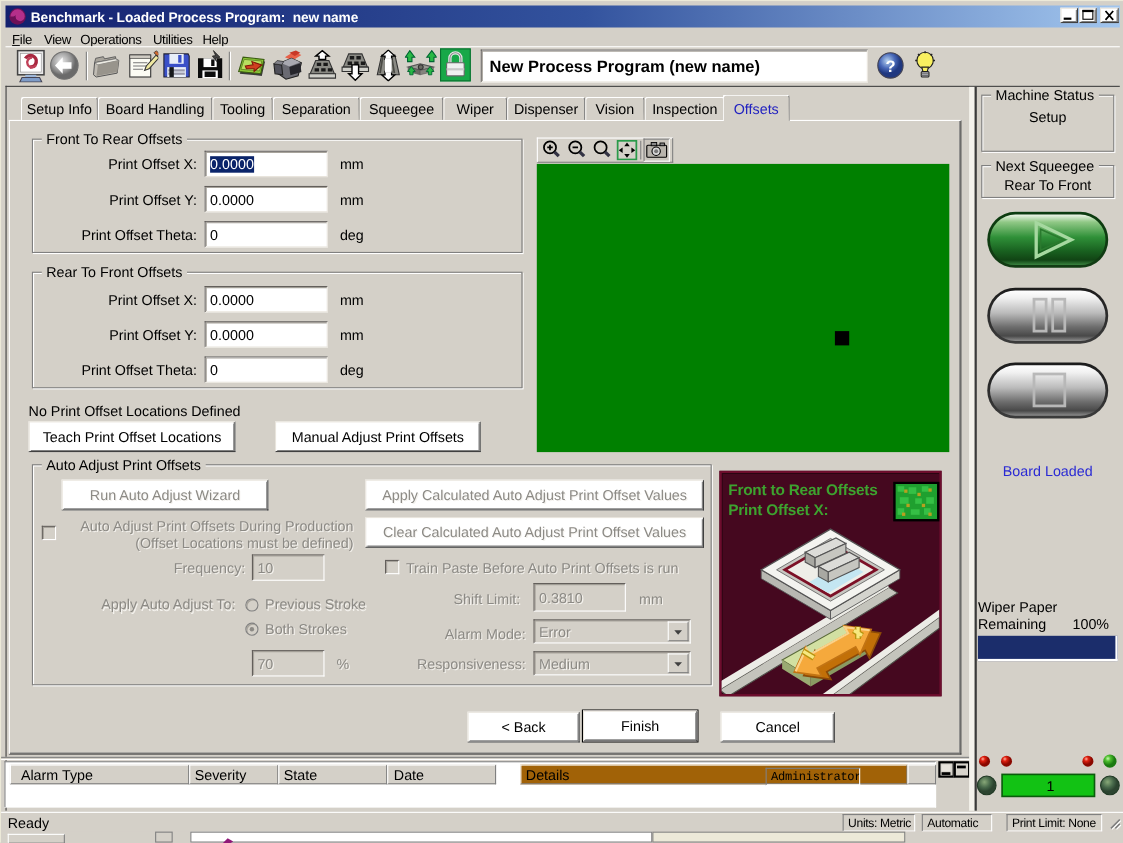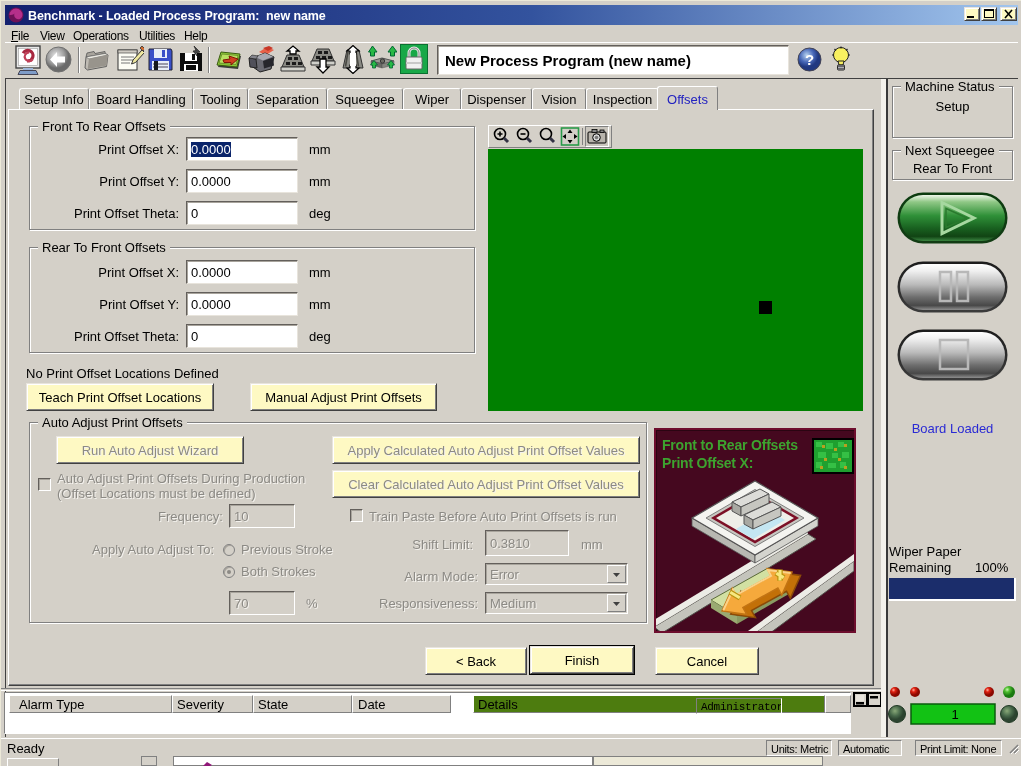--- a/index.html
+++ b/index.html
@@ -3,21 +3,21 @@
 <meta charset="utf-8">
 <style>
 * { margin:0; padding:0; box-sizing:border-box; }
 html,body { width:1021px; height:766px; overflow:hidden; }
 body { font-family:"Liberation Sans", sans-serif; font-size:13px; color:#000; background:#d4d0c8; -webkit-font-smoothing:antialiased; }
 .abs { position:absolute; }
 .raised { border-top:1px solid #fff; border-left:1px solid #fff; border-right:1px solid #808080; border-bottom:1px solid #808080; }
 .sunken { border-top:1px solid #808080; border-left:1px solid #808080; border-right:1px solid #fff; border-bottom:1px solid #fff; white-space:nowrap; overflow:hidden; letter-spacing:-0.3px; }
 .field { background:#fff; border-top:1px solid #635f5b; border-left:1px solid #635f5b; border-bottom:1px solid #e8e4dc; border-right:1px solid #e8e4dc; box-shadow: inset 1px 1px 0 #a8a49c; }
 .fieldd { background:#d4d0c8; border-top:1px solid #635f5b; border-left:1px solid #635f5b; border-bottom:1px solid #fff; border-right:1px solid #fff; box-shadow: inset 1px 1px 0 #a8a49c; color:#8c8a85; text-shadow:1px 1px 0 #f4f2ee; }
-.btn { position:absolute; background:#fef9c3; border-top:1px solid #e8e4dc; border-left:1px solid #e8e4dc; border-bottom:1px solid #404040; border-right:1px solid #404040; box-shadow: inset 1px 1px 0 #fff, inset -1px -1px 0 #808080; text-align:center; color:#000; }
+.btn { position:absolute; background:#ffffff; border-top:1px solid #e8e4dc; border-left:1px solid #e8e4dc; border-bottom:1px solid #404040; border-right:1px solid #404040; box-shadow: inset 1px 1px 0 #fff, inset -1px -1px 0 #808080; text-align:center; color:#000; }
 .btn span { position:relative; top:50%; transform:translateY(-50%); display:block; }
 .group { position:absolute; }
 .group .gb { position:absolute; left:0; right:0; top:6px; bottom:0; border:1px solid #808080; box-shadow: inset 1px 1px 0 #fff, 1px 1px 0 #fff; }
 .group .gl { position:absolute; top:0; left:9px; background:#d4d0c8; padding:0 4px; line-height:13px; z-index:2; white-space:nowrap; }
 .lbl { position:absolute; white-space:nowrap; }
 .mnu { font-size:12px; letter-spacing:-0.3px; }
 .dis { color:#8c8a85; text-shadow:1px 1px 0 #f4f2ee; }
 .tab { position:absolute; top:87px; height:21px; background:#d4d0c8; border-top:1px solid #fff; border-left:1px solid #fff; border-right:1px solid #808080; border-radius:3px 3px 0 0; text-align:center; padding-top:3px; }
 </style>
 </head>
@@ -224,21 +224,21 @@
     <div class="gb"></div>
       <div class="gl">Auto Adjust Print Offsets</div>
   </div>
   <div class="btn dis" style="left:55px; top:435px; width:188px; height:28px;">
       <span>Run Auto Adjust Wizard</span>
     </div>
   <div class="btn dis" style="left:331px; top:435px; width:308px; height:28px;">
       <span>Apply Calculated Auto Adjust Print Offset Values</span>
     </div>
   <div class="abs fieldd" style="left:37px; top:477px; width:13px; height:13px;"></div>
-  <div class="lbl dis" style="left:56px; top:470px;">Auto Adjust Print Offsets During Production<br>(Offset Locations must be defined)</div>
+  <div class="lbl dis" style="left:72px; top:470px;text-align:right;">Auto Adjust Print Offsets During Production<br>(Offset Locations must be defined)</div>
   <div class="btn dis" style="left:331px; top:469px; width:308px; height:28px;">
       <span>Clear Calculated Auto Adjust Print Offset Values</span>
     </div>
   <div class="lbl dis" style="left:0; width:222px; top:508px; text-align:right;">Frequency:</div>
   <div class="abs fieldd" style="left:228px; top:503px; width:66px; height:24px; padding:4px 0 0 4px;">10</div>
   <div class="abs fieldd" style="left:349px; top:508px; width:13px; height:13px;"></div>
   <div class="lbl dis" style="left:368px; top:508px;">Train Paste Before Auto Print Offsets is run</div>
   <div class="lbl dis" style="left:0; width:213px; top:541px; text-align:right;">Apply Auto Adjust To:</div>
   <div class="abs" style="left:222px; top:543px; width:12px; height:12px; border-radius:50%; border:1px solid #808080; box-shadow:inset 1px 1px 0 #a8a49c; background:#d4d0c8;"></div>
   <div class="lbl dis" style="left:240px; top:541px;">Previous Stroke</div>
@@ -371,21 +371,21 @@
   <div class="btn" style="left:654px; top:646px; width:104px; height:28px;">
       <span>Cancel</span>
     </div>
 
   <div class="abs" style="left:0px; top:687px; width:884px; height:3px; border-top:1px solid #808080; border-bottom:1px solid #fff; background:#d4d0c8;"></div>
   <div class="abs" style="left:3px; top:691px; width:847px; height:42px; background:#fff; border-top:1px solid #808080; border-left:1px solid #808080; border-right:1px solid #fff; border-bottom:1px solid #fff;"></div>
   <div class="abs raised" style="left:8px; top:694px; width:163px; height:18px; background:#d4d0c8; padding:1px 0 0 9px;">Alarm Type</div>
   <div class="abs raised" style="left:171px; top:694px; width:81px; height:18px; background:#d4d0c8; padding:1px 0 0 4px;">Severity</div>
   <div class="abs raised" style="left:252px; top:694px; width:99px; height:18px; background:#d4d0c8; padding:1px 0 0 4px;">State</div>
   <div class="abs raised" style="left:351px; top:694px; width:99px; height:18px; background:#d4d0c8; padding:1px 0 0 5px;">Date</div>
-  <div class="abs raised" style="left:472px; top:694px; width:352px; height:18px; background:#4d7c0f; padding:1px 0 0 4px;">Details</div>
+  <div class="abs raised" style="left:472px; top:694px; width:352px; height:18px; background:#a16207; padding:1px 0 0 4px;">Details</div>
   <div class="abs raised" style="left:824px; top:694px; width:26px; height:18px; background:#d4d0c8;"></div>
   <div class="abs" style="left:852px; top:691px; width:15px; height:15px; border:2px solid #000; background:#d8d4cc;"><svg width="11" height="11">
         <rect x="1" y="0" width="8" height="6" fill="#e8e4dc"></rect>
         <rect x="1" y="7" width="8" height="2.5" fill="#000"></rect>
       </svg></div>
   <div class="abs" style="left:866px; top:691px; width:15px; height:15px; border:2px solid #000; background:#d8d4cc;"><svg width="11" height="11">
         <rect x="1" y="1" width="8" height="2.5" fill="#000"></rect>
       </svg></div>
 
   <div class="abs" style="left:0; top:737px; width:1021px; height:18px; background:#d4d0c8; border-top:1px solid #fff;"></div>

